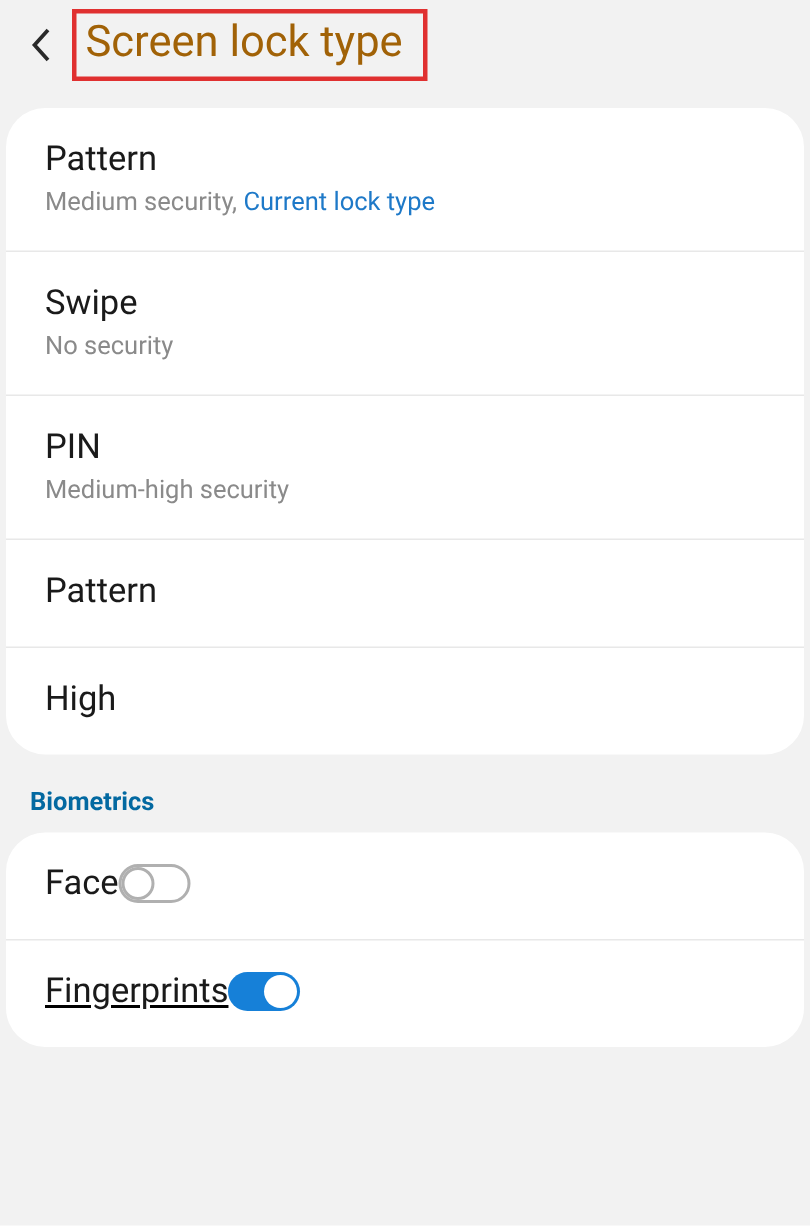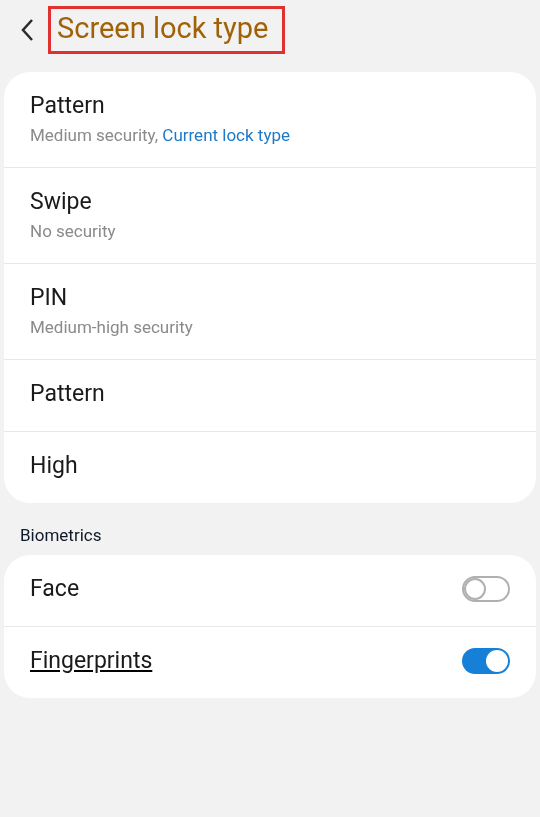--- a/index.html
+++ b/index.html
@@ -64,30 +64,29 @@
     .item-sub {
       font-size: 17px;
       color: #8a8a8a;
       margin-top: 4px;
     }
     .item-sub .current {
       color: #1e79c8;
     }
     .section-label {
       font-size: 17px;
-      color: #0f172a;
+      color: #0369a1;
       padding: 22px 20px 10px 20px;
-      font-weight: 400;
+      font-weight: 700;
     }
     .bio-item {
       padding: 18px 26px 22px 26px;
       border-bottom: 1px solid #e8e8e8;
       display: flex;
       align-items: center;
-      justify-content: space-between;
       cursor: pointer;
     }
     .bio-item:last-child {
       border-bottom: none;
       text-decoration: underline;
     }
     .bio-left {
       display: flex;
       flex-direction: column;
     }

